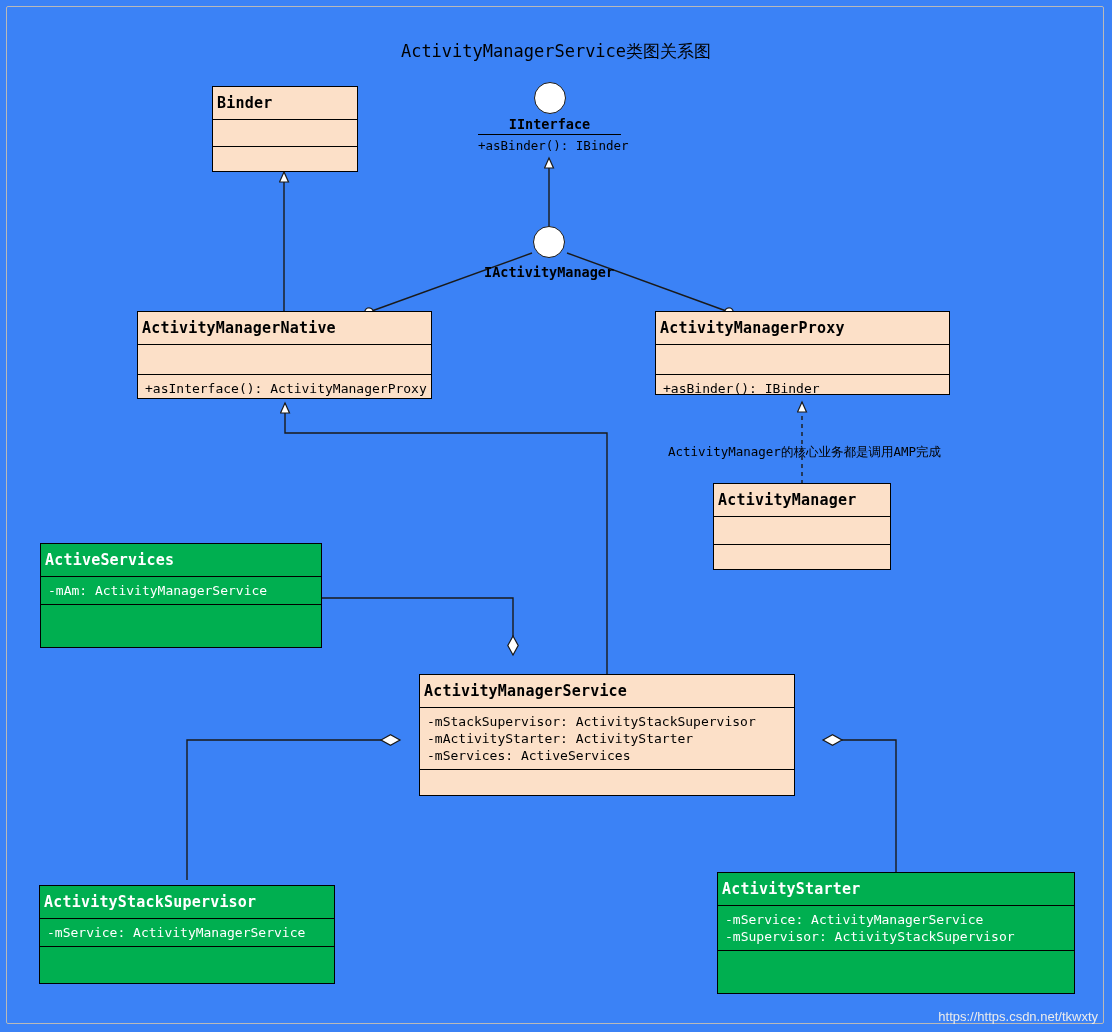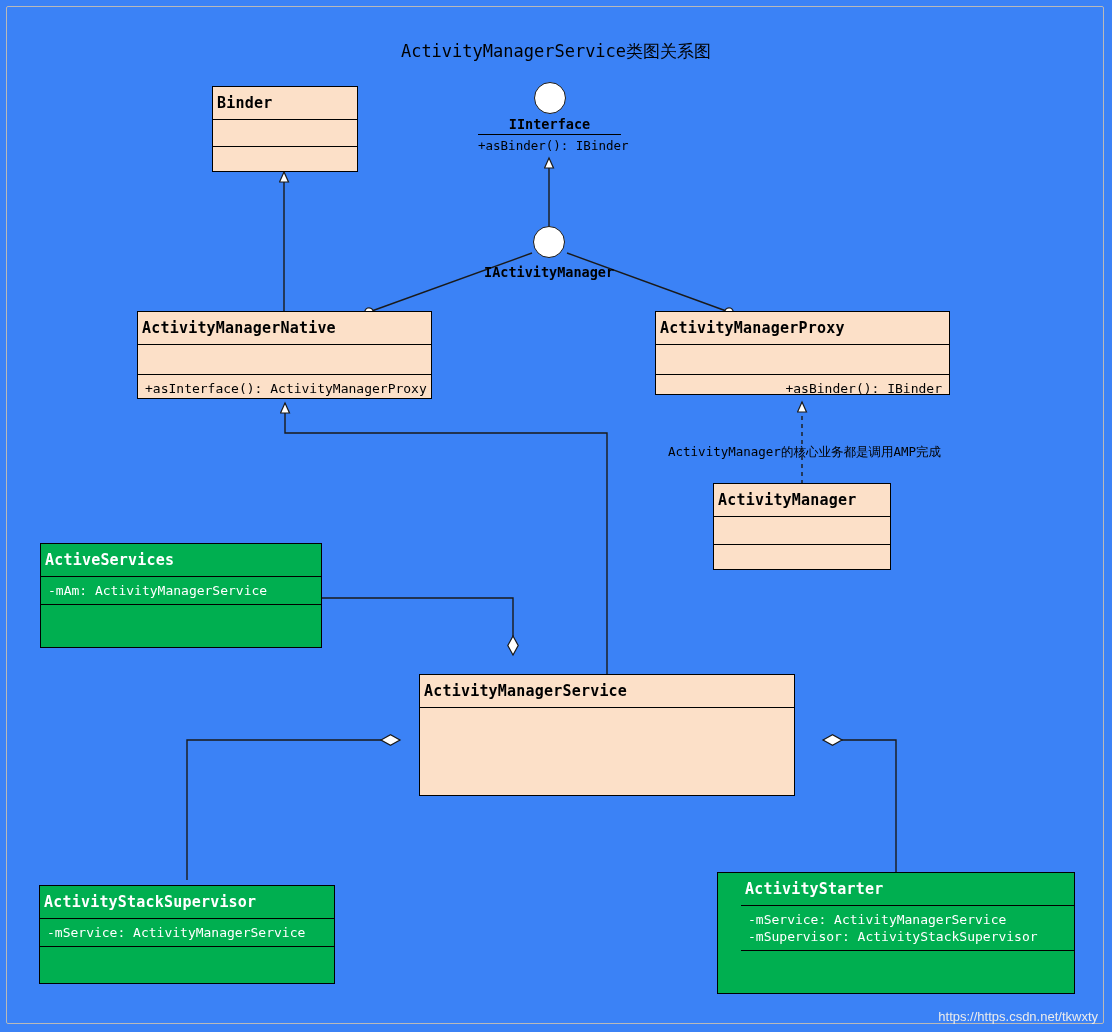--- a/index.html
+++ b/index.html
@@ -70,21 +70,21 @@
   }
   .cls.green .name { color: #ffffff; }
   .cls .comp {
     border-bottom: 1.4px solid #000000;
     font-size: 13px;
     padding: 5px 7px 5px 7px;
     line-height: 1.32;
     white-space: pre;
     overflow: hidden;
   }
-  .cls .comp.last { border-bottom: none; text-align: right; }
+  .cls .comp.last { border-bottom: none; }
   .cls .comp.empty { padding: 0; }
   .cls.green .comp { color: #ffffff; }
 
   
   .iface {
     position: absolute;
     z-index: 4;
   }
   .iface .circ {
     width: 32px;
@@ -223,30 +223,33 @@
   </div>
 
   <div class="cls" style="left:713px; top:483px; width:178px; height:87px;">
     <div class="name">ActivityManager</div>
     <div class="comp empty" style="height:27px;"></div>
     <div class="comp last empty" style="height:27px;"></div>
   </div>
 
   <div class="cls" style="left:419px; top:674px; width:376px; height:122px;">
     <div class="name">ActivityManagerService</div>
+    <div class="comp">-mStackSupervisor: ActivityStackSupervisor
+-mActivityStarter: ActivityStarter
+-mServices: ActiveServices</div>
     <div class="comp last empty" style="height:25px;"></div>
   </div>
 
   <div class="cls green" style="left:39px; top:885px; width:296px; height:99px;">
     <div class="name">ActivityStackSupervisor</div>
     <div class="comp">-mService: ActivityManagerService</div>
     <div class="comp last empty" style="height:31px;"></div>
   </div>
 
-  <div class="cls green" style="left:717px; top:872px; width:358px; height:122px;padding-left:23px;">
+  <div class="cls green" style="left:717px; top:872px; width:358px; height:122px;">
     <div class="name">ActivityStarter</div>
     <div class="comp">-mService: ActivityManagerService
 -mSupervisor: ActivityStackSupervisor</div>
     <div class="comp last empty" style="height:32px;"></div>
   </div>
 
   <div class="watermark">https://https.csdn.net/tkwxty</div>
 
 </div>
 

